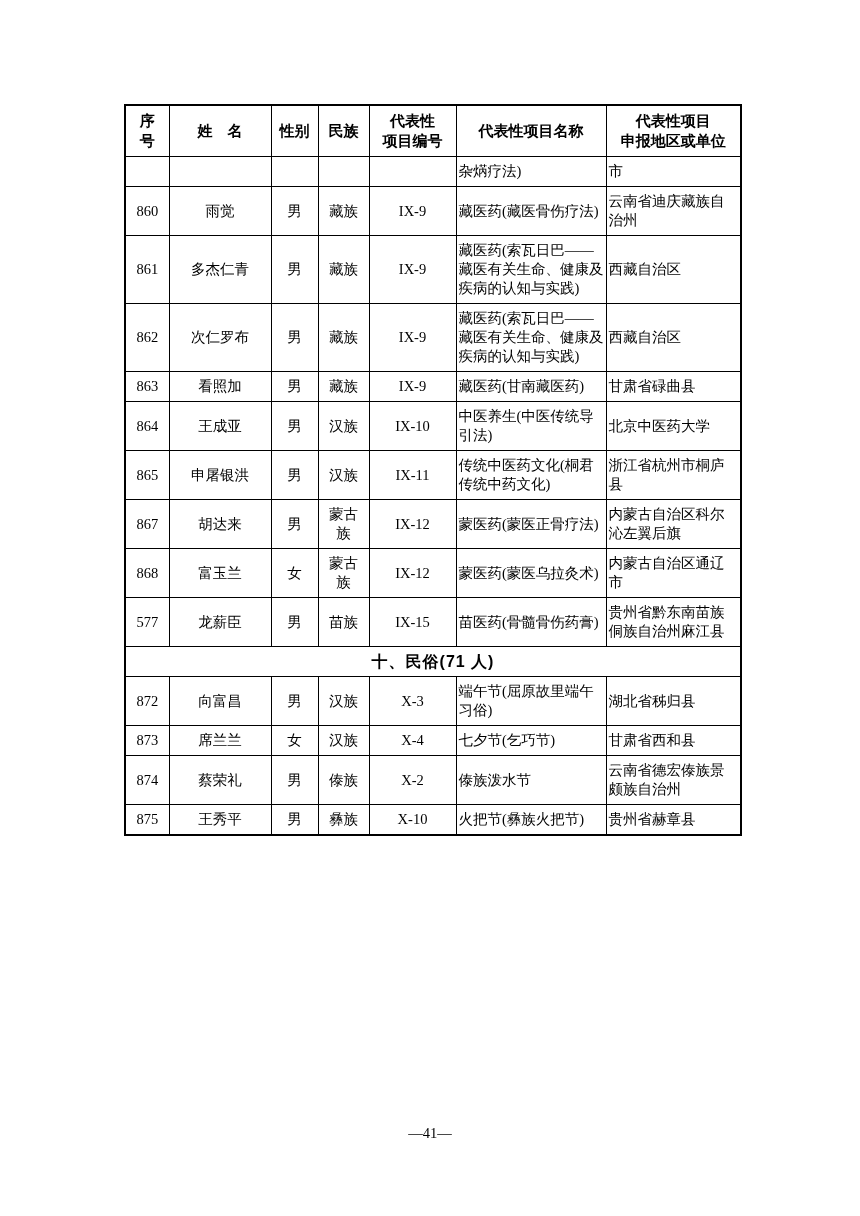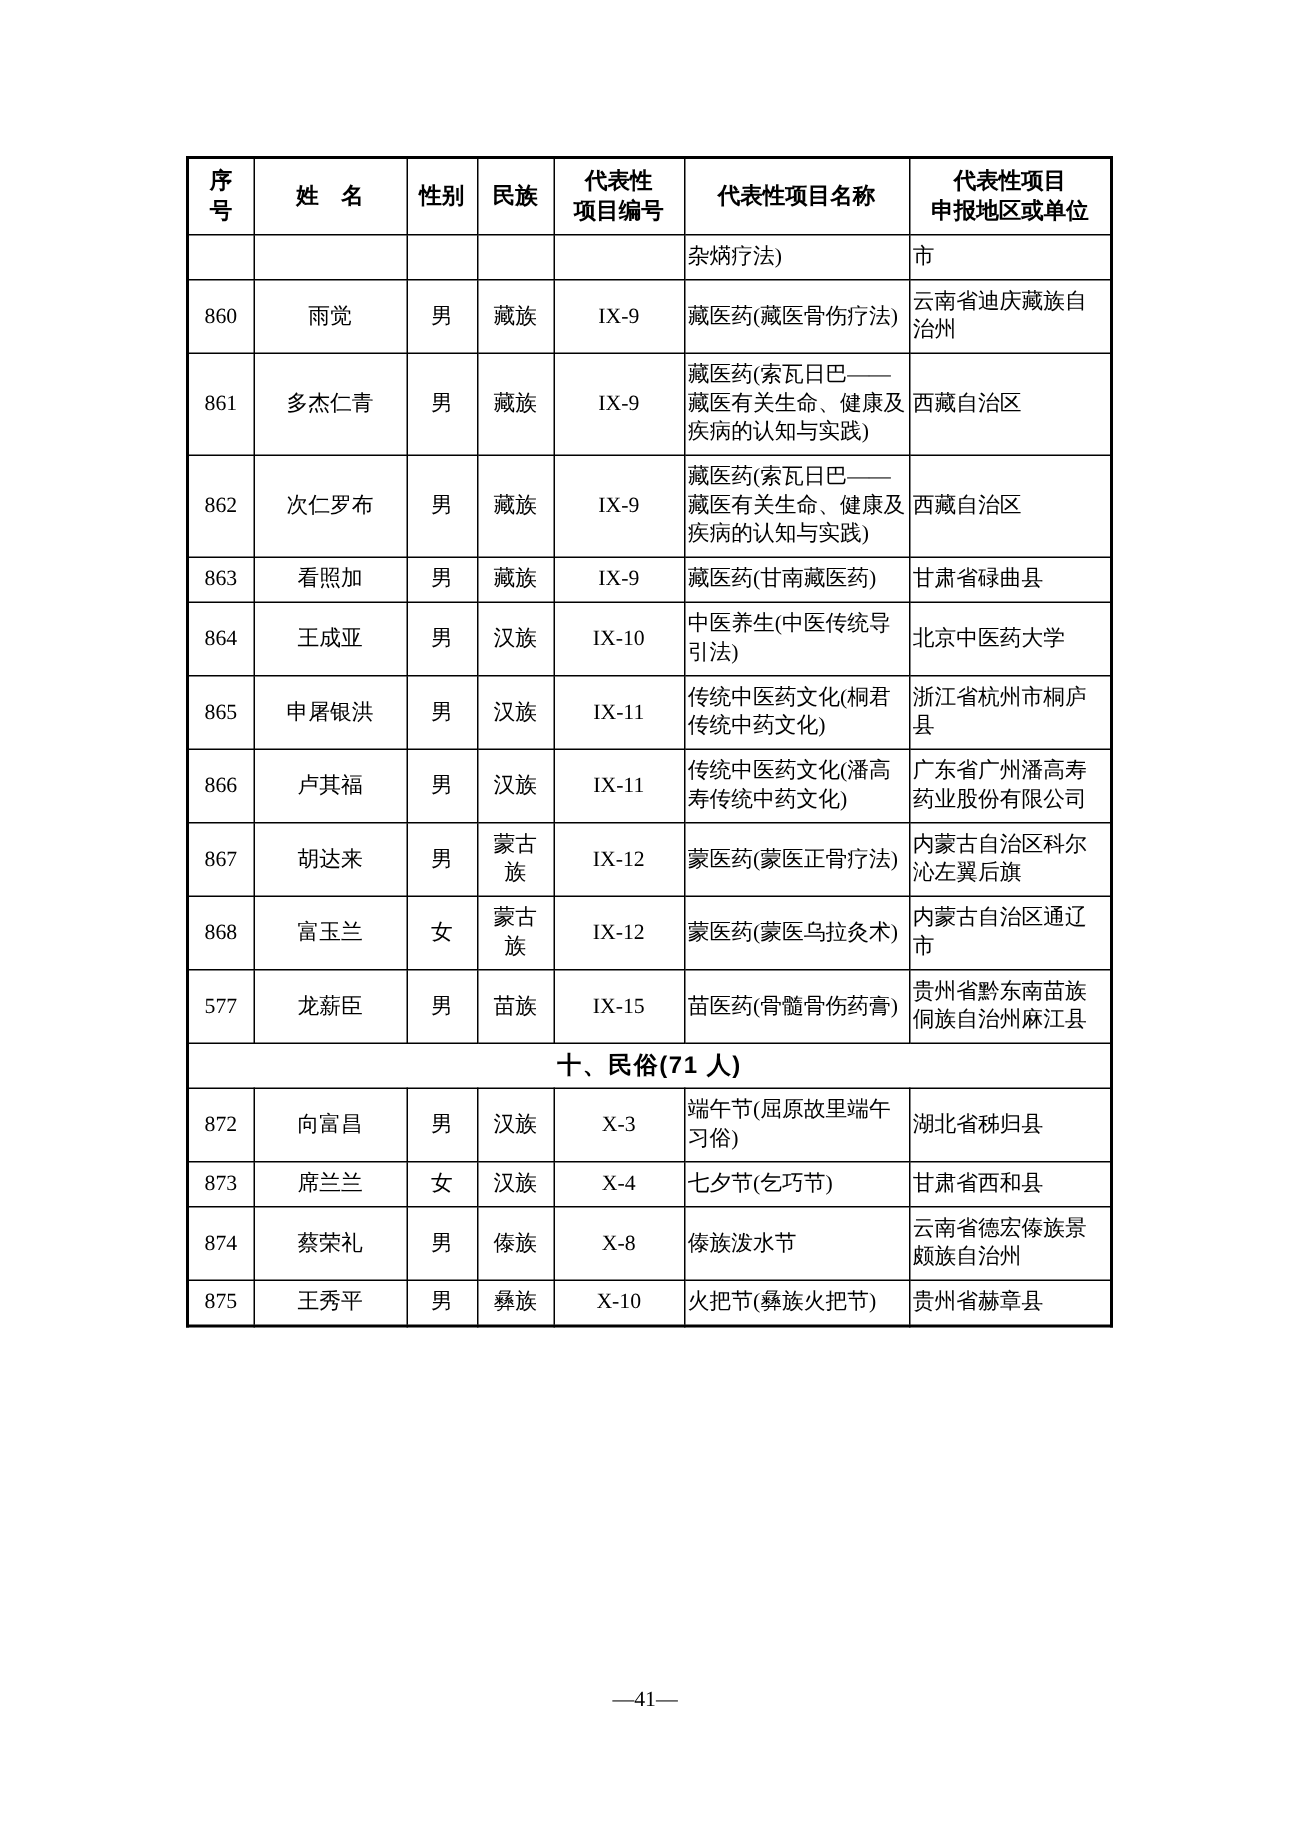--- a/index.html
+++ b/index.html
@@ -160,29 +160,20 @@
         <tr>
           <td class="c-num">865</td>
           <td class="c-name">申屠银洪</td>
           <td class="c-gender">男</td>
           <td class="c-ethnicity">汉族</td>
           <td class="c-code">IX-11</td>
           <td class="c-project">传统中医药文化(桐君传统中药文化)</td>
           <td class="c-unit">浙江省杭州市桐庐县</td>
         </tr>
         <tr>
-          <td class="c-num">866</td>
-          <td class="c-name">卢其福</td>
-          <td class="c-gender">男</td>
-          <td class="c-ethnicity">汉族</td>
-          <td class="c-code">IX-11</td>
-          <td class="c-project">传统中医药文化(潘高寿传统中药文化)</td>
-          <td class="c-unit">广东省广州潘高寿药业股份有限公司</td>
-        </tr>
-        <tr>
           <td class="c-num">867</td>
           <td class="c-name">胡达来</td>
           <td class="c-gender">男</td>
           <td class="c-ethnicity">蒙古族</td>
           <td class="c-code">IX-12</td>
           <td class="c-project">蒙医药(蒙医正骨疗法)</td>
           <td class="c-unit">内蒙古自治区科尔沁左翼后旗</td>
         </tr>
         <tr>
           <td class="c-num">868</td>
@@ -221,21 +212,21 @@
           <td class="c-ethnicity">汉族</td>
           <td class="c-code">X-4</td>
           <td class="c-project">七夕节(乞巧节)</td>
           <td class="c-unit">甘肃省西和县</td>
         </tr>
         <tr>
           <td class="c-num">874</td>
           <td class="c-name">蔡荣礼</td>
           <td class="c-gender">男</td>
           <td class="c-ethnicity">傣族</td>
-          <td class="c-code">X-8</td>
+          <td class="c-code">X-2</td>
           <td class="c-project">傣族泼水节</td>
           <td class="c-unit">云南省德宏傣族景颇族自治州</td>
         </tr>
         <tr>
           <td class="c-num">875</td>
           <td class="c-name">王秀平</td>
           <td class="c-gender">男</td>
           <td class="c-ethnicity">彝族</td>
           <td class="c-code">X-10</td>
           <td class="c-project">火把节(彝族火把节)</td>

